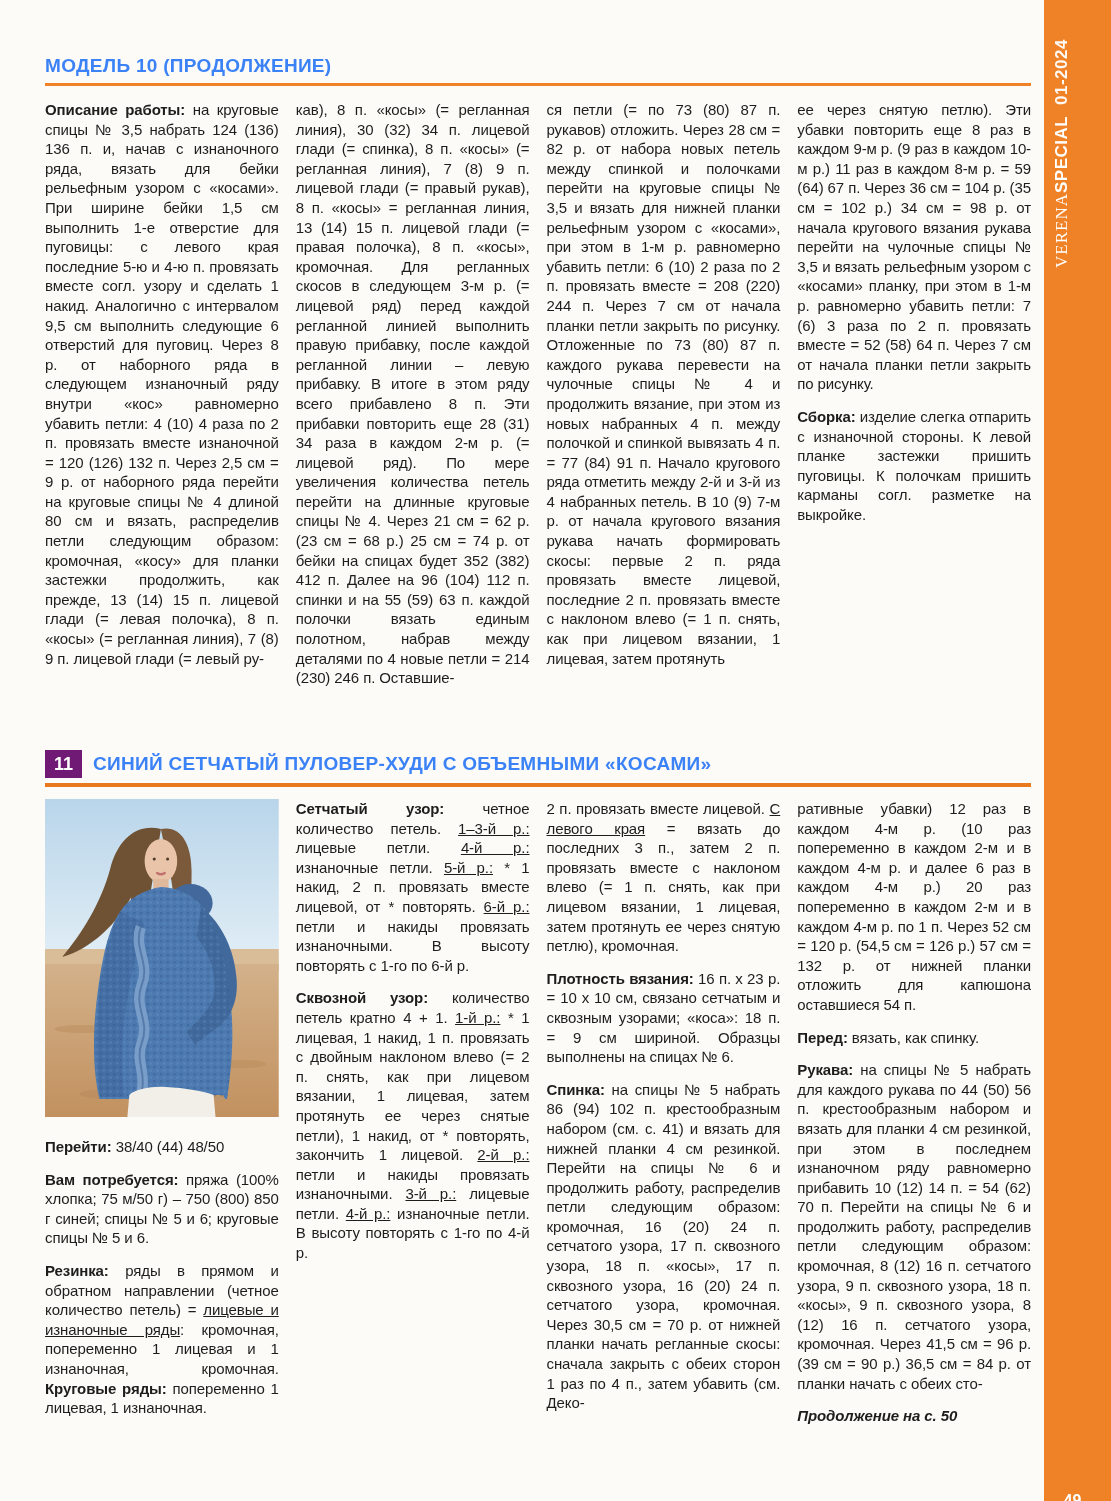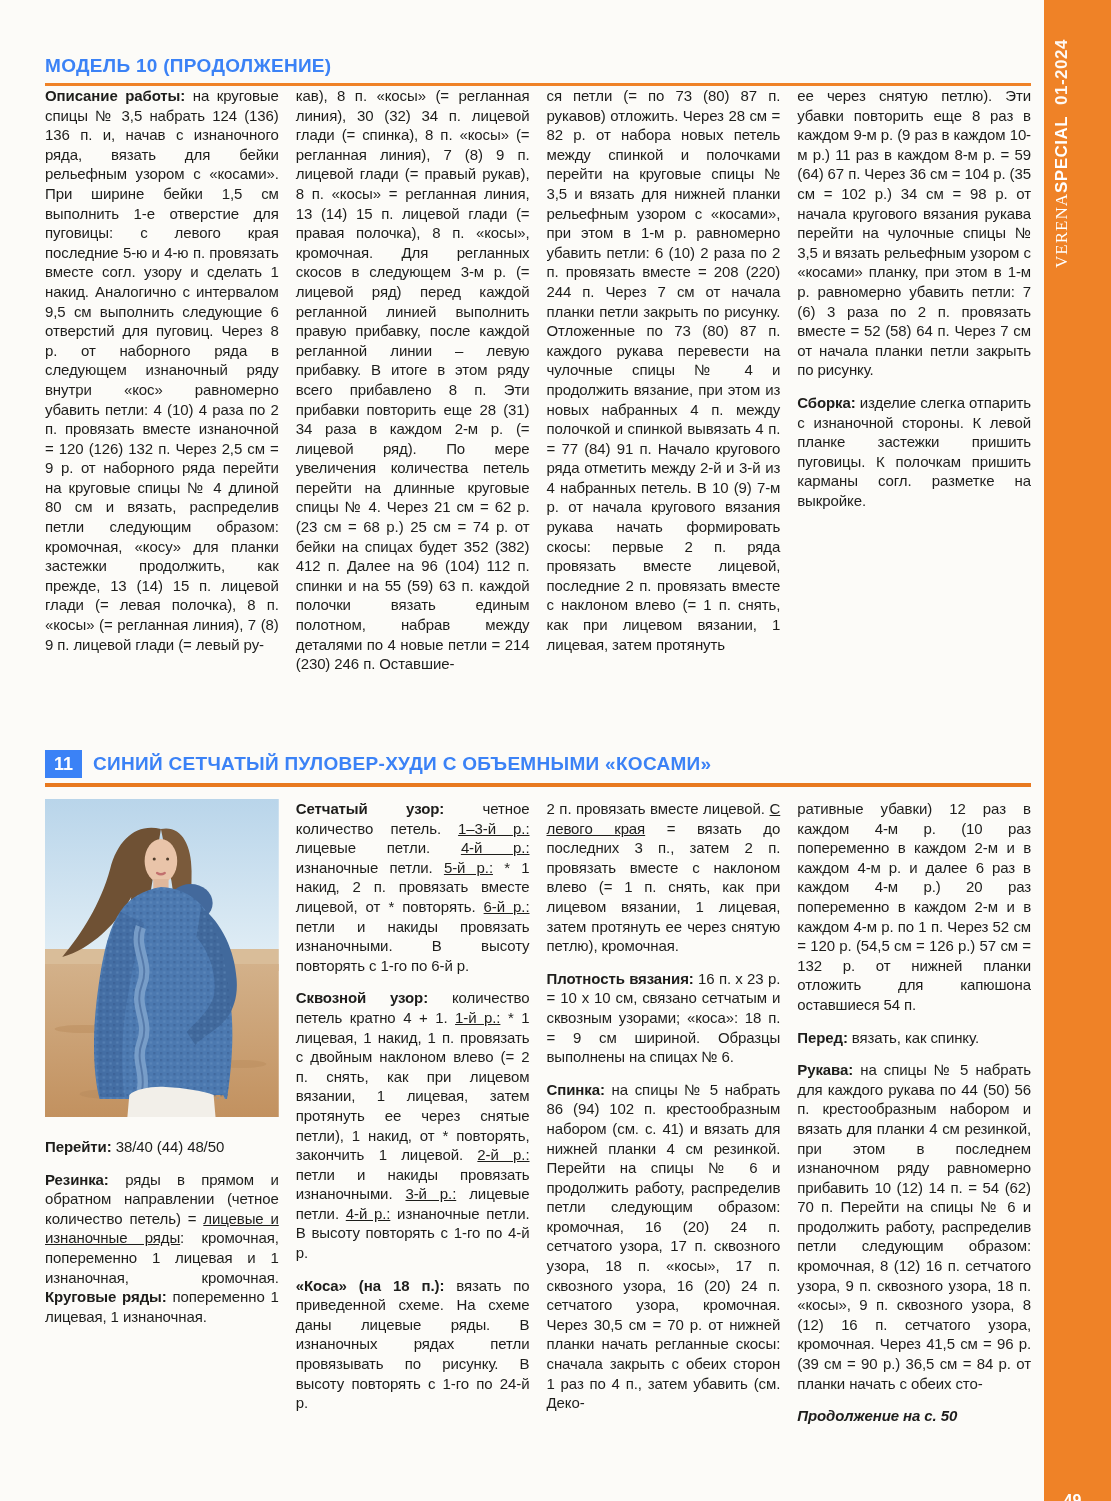--- a/index.html
+++ b/index.html
@@ -22,23 +22,23 @@
     position:absolute;top:1492px;left:1044px;width:57px;text-align:center;
     color:#fff;font-weight:bold;font-size:16px;
   }
   
   .sec-top{position:absolute;left:45px;top:55px;width:986px;}
   .sec11{position:absolute;left:45px;top:750px;width:986px;}
   .sec-head{color:#3b82f6;font-weight:bold;font-size:19px;letter-spacing:.3px;}
   .rule{height:3px;background:#ef8227;margin-top:6px;}
   .rule-thick{height:4px;background:#e8791f;margin-top:5px;}
   .sec11-bar{display:flex;align-items:center;gap:11px;}
-  .numbox{background:#3b82f6;color:#fff;font-weight:bold;font-size:18px;line-height:1;padding:5px 9px;}
+  .numbox{background:#701a75;color:#fff;font-weight:bold;font-size:18px;line-height:1;padding:5px 9px;}
   
-  .cols{display:flex;gap:17px;text-align:justify;
+  .cols{display:flex;gap:17px;margin-top:14px;text-align:justify;
         font-size:15px;line-height:19.6px;letter-spacing:-.1px;}
   .col{flex:1;min-width:0;}
   .sec-top .cols{height:620px;overflow:hidden;}
   .sec11 .cols{margin-top:12px;height:702px;overflow:hidden;}
   p.para{margin:0 0 13px 0;}
   .seg-b{font-weight:bold;}
   .seg-u{text-decoration:underline;}
   .seg-i{font-style:italic;}
   .align-right{text-align:left;margin-bottom:0;}
   
@@ -129,27 +129,27 @@
           <path d="M121,88 C103,91 88,99 79,112 C64,132 58,168 53,210 C49,250 52,282 57,300 L190,300 C195,268 198,232 193,198 C188,158 180,124 163,106 C151,94 138,89 121,88 Z" fill="url(#mesh)" opacity="0.8"></path>
 
           <path d="M100,128 C92,150 110,164 101,186 C92,208 110,222 101,244 C94,262 106,274 101,292" stroke="#7fa3cd" stroke-width="11" fill="none" opacity="0.85"></path>
           <path d="M100,128 C92,150 110,164 101,186 C92,208 110,222 101,244 C94,262 106,274 101,292" stroke="#35588b" stroke-width="2" fill="none" opacity="0.5"></path>
 
           <path d="M88,296 C94,290 112,287 126,288 C146,289 166,292 176,296 L178,318 L86,318 Z" fill="#f2efe9"></path>
         </svg>
       </div>
       <div>
           <p class="para"><span class="seg-b">Перейти:</span><span> 38/40 (44) 48/50</span></p>
+          <p class="para"><span class="seg-b">Вам потребуется:</span><span> пряжа (100% хлопка; 75 м/50 г) – 750 (800) 850 г синей; спицы № 5 и 6; круговые спицы № 5 и 6.</span></p>
           <p class="para"><span class="seg-b">Резинка:</span><span> ряды в прямом и обратном направлении (четное количество петель) = </span><span class="seg-u">лицевые и изнаночные ряды</span><span>: кромочная, попеременно 1 лицевая и 1 изнаночная, кромочная. </span><span class="seg-b">Круговые ряды:</span><span> попеременно 1 лицевая, 1 изнаночная.</span></p>
         </div>
     </div>
     <div class="col">
         <p class="para"><span class="seg-b">Сетчатый узор:</span><span> четное количество петель. </span><span class="seg-u">1–3-й р.:</span><span> лицевые петли. </span><span class="seg-u">4-й р.:</span><span> изнаночные петли. </span><span class="seg-u">5-й р.:</span><span> * 1 накид, 2 п. провязать вместе лицевой, от * повторять. </span><span class="seg-u">6-й р.:</span><span> петли и накиды провязать изнаночными. В высоту повторять с 1-го по 6-й р.</span></p>
         <p class="para"><span class="seg-b">Сквозной узор:</span><span> количество петель кратно 4 + 1. </span><span class="seg-u">1-й р.:</span><span> * 1 лицевая, 1 накид, 1 п. провязать с двойным наклоном влево (= 2 п. снять, как при лицевом вязании, 1 лицевая, затем протянуть ее через снятые петли), 1 накид, от * повторять, закончить 1 лицевой. </span><span class="seg-u">2-й р.:</span><span> петли и накиды провязать изнаночными. </span><span class="seg-u">3-й р.:</span><span> лицевые петли. </span><span class="seg-u">4-й р.:</span><span> изнаночные петли. В высоту повторять с 1-го по 4-й р.</span></p>
-        <p class="para"><span class="seg-b">«Коса» (на 18 п.):</span><span> вязать по приведенной схеме. На схеме даны лицевые ряды. В изнаночных рядах петли провязывать по рисунку. В высоту повторять с 1-го по 24-й р.</span></p>
       </div>
     <div class="col">
         <p class="para"><span>2 п. провязать вместе лицевой. </span><span class="seg-u">С левого края</span><span> = вязать до последних 3 п., затем 2 п. провязать вместе с наклоном влево (= 1 п. снять, как при лицевом вязании, 1 лицевая, затем протянуть ее через снятую петлю), кромочная.</span></p>
         <p class="para"><span class="seg-b">Плотность вязания:</span><span> 16 п. х 23 р. = 10 х 10 см, связано сетчатым и сквозным узорами; «коса»: 18 п. = 9 см шириной. Образцы выполнены на спицах № 6.</span></p>
         <p class="para"><span class="seg-b">Спинка:</span><span> на спицы № 5 набрать 86 (94) 102 п. крестообразным набором (см. с. 41) и вязать для нижней планки 4 см резинкой. Перейти на спицы № 6 и продолжить работу, распределив петли следующим образом: кромочная, 16 (20) 24 п. сетчатого узора, 17 п. сквозного узора, 18 п. «косы», 17 п. сквозного узора, 16 (20) 24 п. сетчатого узора, кромочная. Через 30,5 см = 70 р. от нижней планки начать регланные скосы: сначала закрыть с обеих сторон 1 раз по 4 п., затем убавить (см. Деко-</span></p>
       </div>
     <div class="col">
         <p class="para"><span>ративные убавки) 12 раз в каждом 4-м р. (10 раз попеременно в каждом 2-м и в каждом 4-м р. и далее 6 раз в каждом 4-м р.) 20 раз попеременно в каждом 2-м и в каждом 4-м р. по 1 п. Через 52 см = 120 р. (54,5 см = 126 р.) 57 см = 132 р. от нижней планки отложить для капюшона оставшиеся 54 п.</span></p>
         <p class="para"><span class="seg-b">Перед:</span><span> вязать, как спинку.</span></p>
         <p class="para"><span class="seg-b">Рукава:</span><span> на спицы № 5 набрать для каждого рукава по 44 (50) 56 п. крестообразным набором и вязать для планки 4 см резинкой, при этом в последнем изнаночном ряду равномерно прибавить 10 (12) 14 п. = 54 (62) 70 п. Перейти на спицы № 6 и продолжить работу, распределив петли следующим образом: кромочная, 8 (12) 16 п. сетчатого узора, 9 п. сквозного узора, 18 п. «косы», 9 п. сквозного узора, 8 (12) 16 п. сетчатого узора, кромочная. Через 41,5 см = 96 р. (39 см = 90 р.) 36,5 см = 84 р. от планки начать с обеих сто-</span></p>

